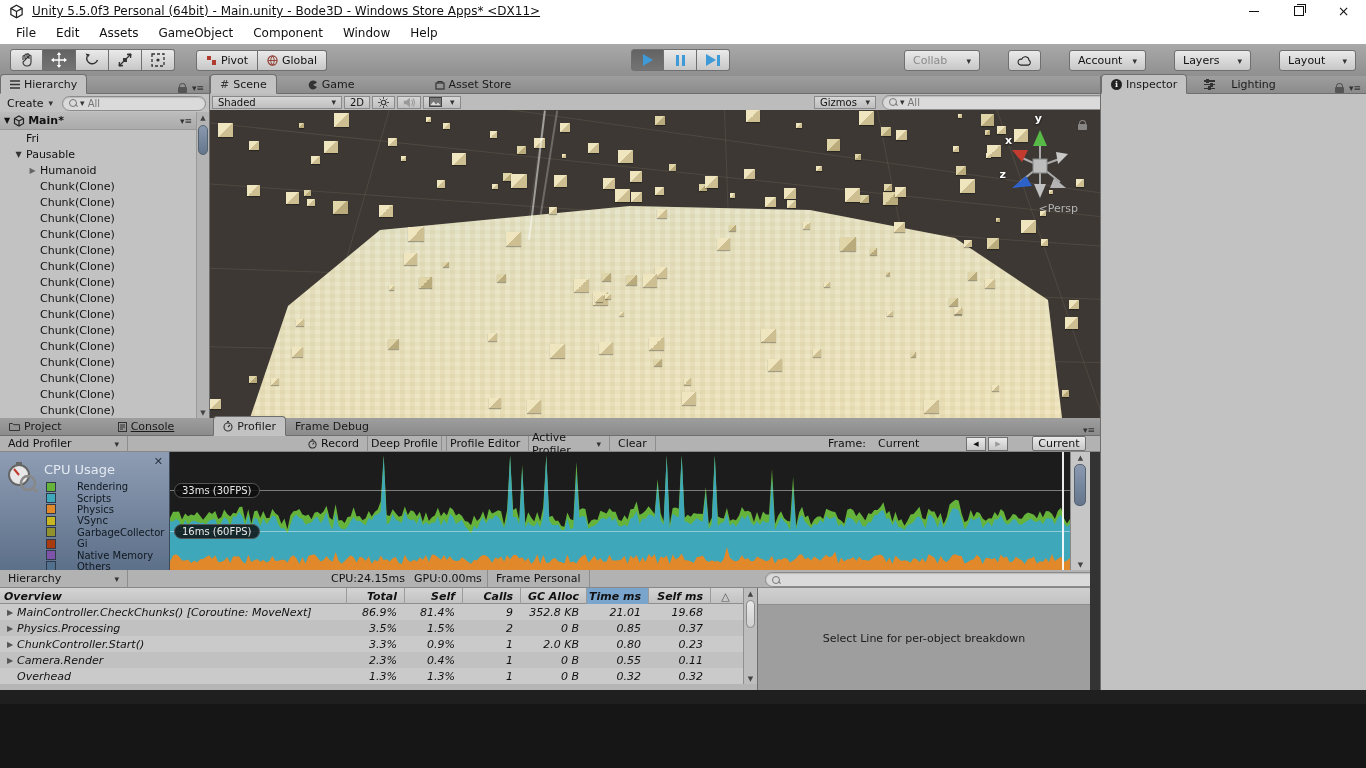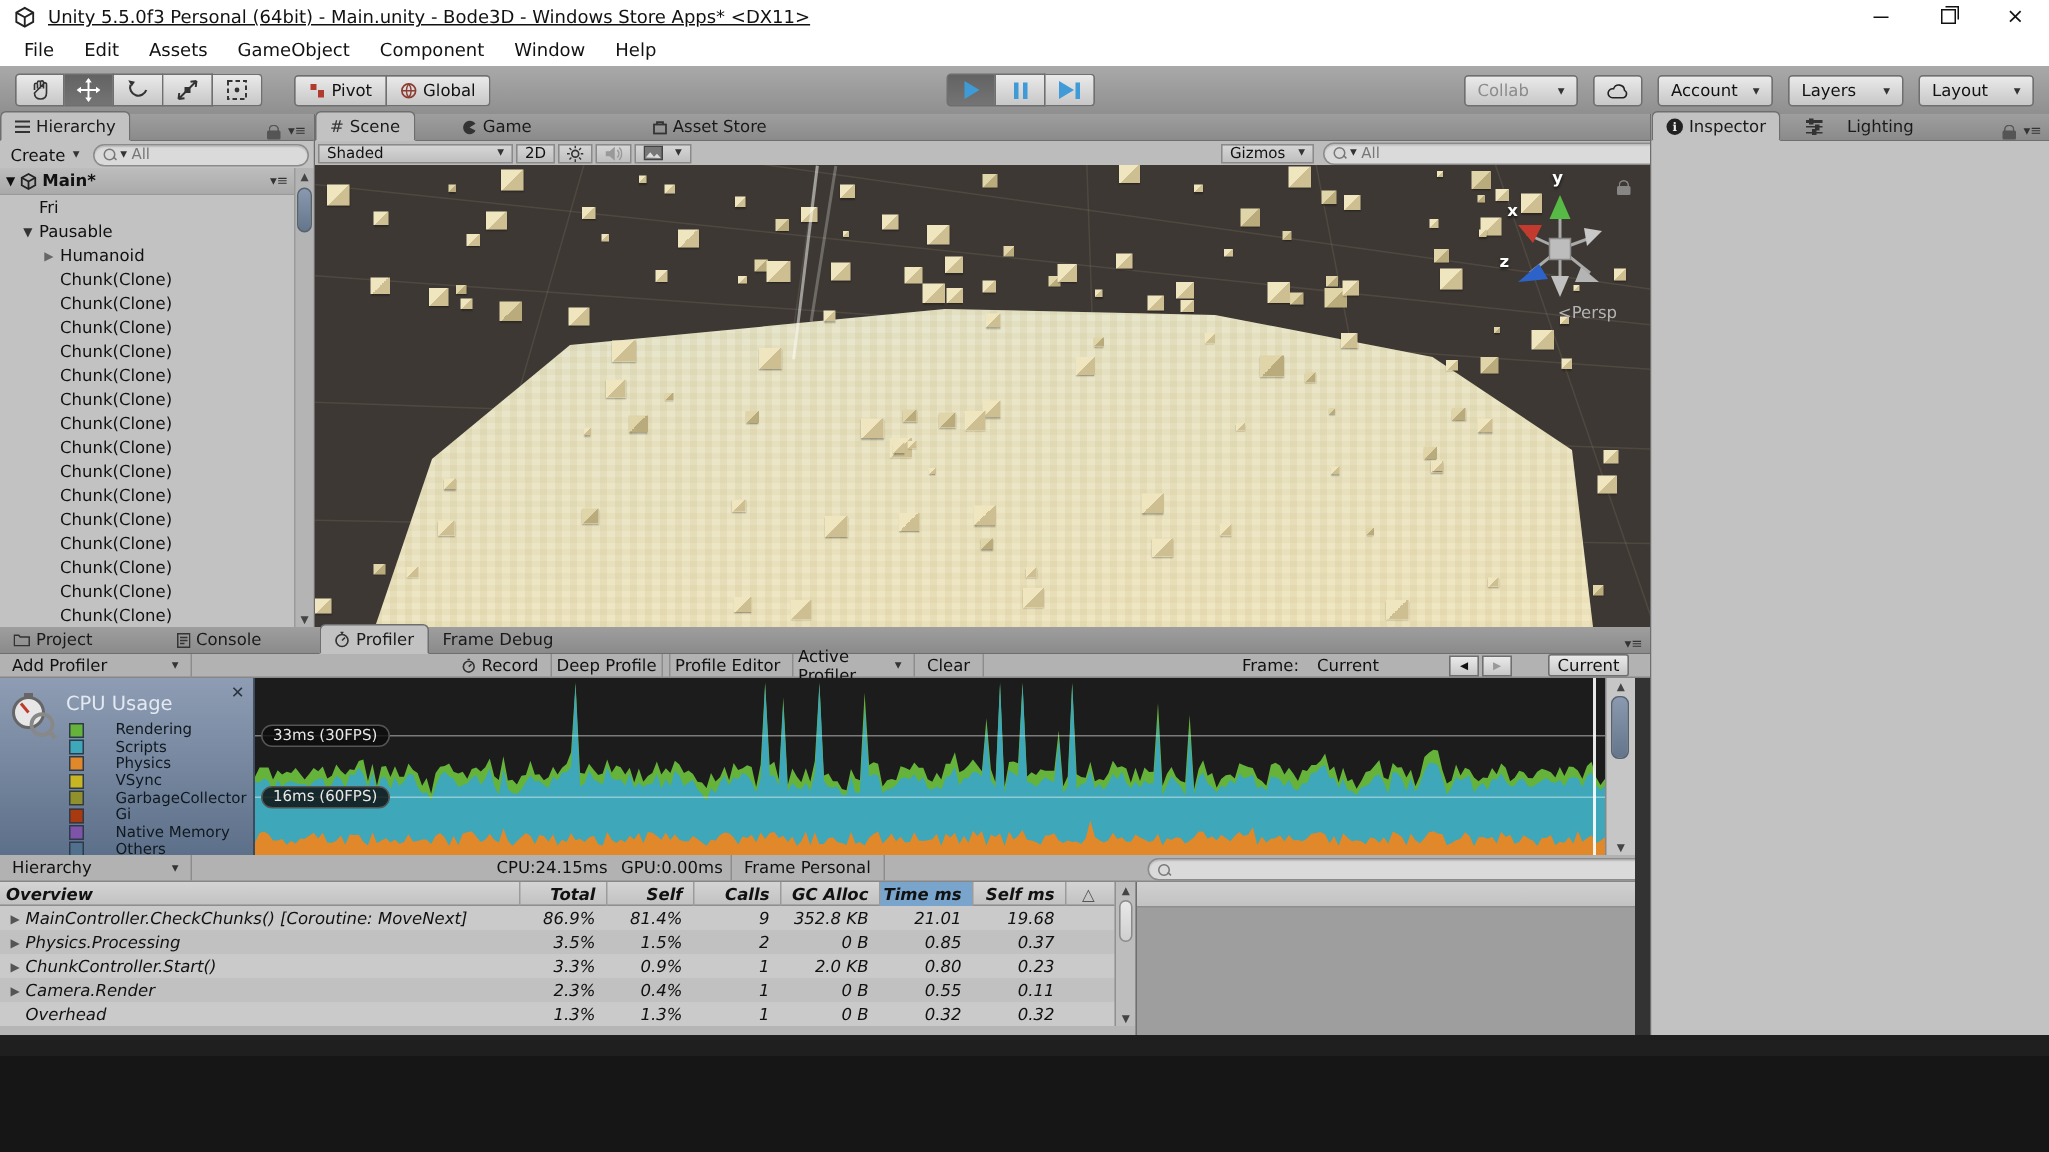--- a/index.html
+++ b/index.html
@@ -36,21 +36,21 @@
   #pivotglobal{left:196px;top:6px;}
   #pivotglobal .btn{height:21px;padding:0 9px;gap:4px;}
   #playgroup{left:631px;top:5px;}
   #playgroup .btn{width:33px;height:22px;}
   .play-tri{width:0;height:0;border-left:10px solid #3f9bd8;border-top:6px solid transparent;border-bottom:6px solid transparent;}
   .pause-bars{display:flex;gap:3px;}
   .pause-bars i{width:3px;height:11px;background:#3f9bd8;}
   .step-wrap{display:flex;align-items:center;gap:1px;}
   .step-bar{width:3px;height:11px;background:#3f9bd8;}
   .dd{font-size:9px;color:#333;margin-left:5px;}
-  #rtools{right:10px;top:6px;display:flex;gap:10px;position:absolute;}
+  #rtools{right:10px;top:6px;display:flex;gap:28px;position:absolute;}
   #rtools .btn{height:21px;border-radius:3px;padding:0 8px;}
   #collab-btn{width:76px;color:#8b8b8b;justify-content:space-between;}
   #cloud-btn{width:33px;}
   #account-btn{width:77px;justify-content:space-between;}
   #layers-btn{width:77px;justify-content:space-between;}
   #layout-btn{width:77px;justify-content:space-between;}
 
   
   .tabbar{background:linear-gradient(#9e9e9e,#8b8b8b);border-bottom:1px solid #6e6e6e;display:flex;align-items:flex-end;box-sizing:border-box;}
   .tab{height:17px;display:flex;align-items:center;gap:4px;padding:0 9px;font-size:11px;color:#1a1a1a;white-space:nowrap;}
@@ -696,21 +696,21 @@
   </div>
 
   <div class="abs" id="bottompanel">
     <div class="tabbar" id="bottom-tabbar">
       <div class="tab">
         <svg width="11" height="9" viewBox="0 0 11 9">
             <path d="M.5 1.5h3l1 1.2h6v5.8H.5z" fill="none" stroke="#333" stroke-width="1"></path>
           </svg>
         <span>Project</span>
       </div>
-      <div class="tab" style="margin-left:38px;">
+      <div class="tab" style="margin-left:38px;text-decoration:underline;">
         <svg width="9" height="10" viewBox="0 0 9 10">
             <rect x="0.5" y="0.5" width="8" height="9" fill="none" stroke="#333"></rect>
             <path d="M2 3h5M2 5h5M2 7h3" stroke="#333" stroke-width="1"></path>
           </svg>
         <span>Console</span>
       </div>
       <div class="tab active" style="margin-left:30px;">
         <svg width="10" height="11" viewBox="0 0 10 11">
             <circle cx="5" cy="6" r="4" fill="none" stroke="#333" stroke-width="1.1"></circle>
             <path d="M4 .5h2M5 .5V2M5 6l2-2" stroke="#333" stroke-width="1.1"></path>
@@ -931,20 +931,21 @@
         </div>
       <div id="table-scroll">
         <div class="sb-arrow">▲</div>
         <div class="sb-thumb" id="table-thumb"></div>
         <div class="sb-arrow" style="position:absolute;bottom:0;left:0;right:0;">▼</div>
       </div>
     </div>
 
     <div id="detailpanel">
       <div id="detail-head"></div>
+      <div id="detail-msg">Select Line for per-object breakdown</div>
     </div>
     <div id="bottom-edge"></div>
   </div>
 
   <div class="abs" id="desktopstrip"></div>
 
   <div class="abs" id="taskbar">
     
     
     

